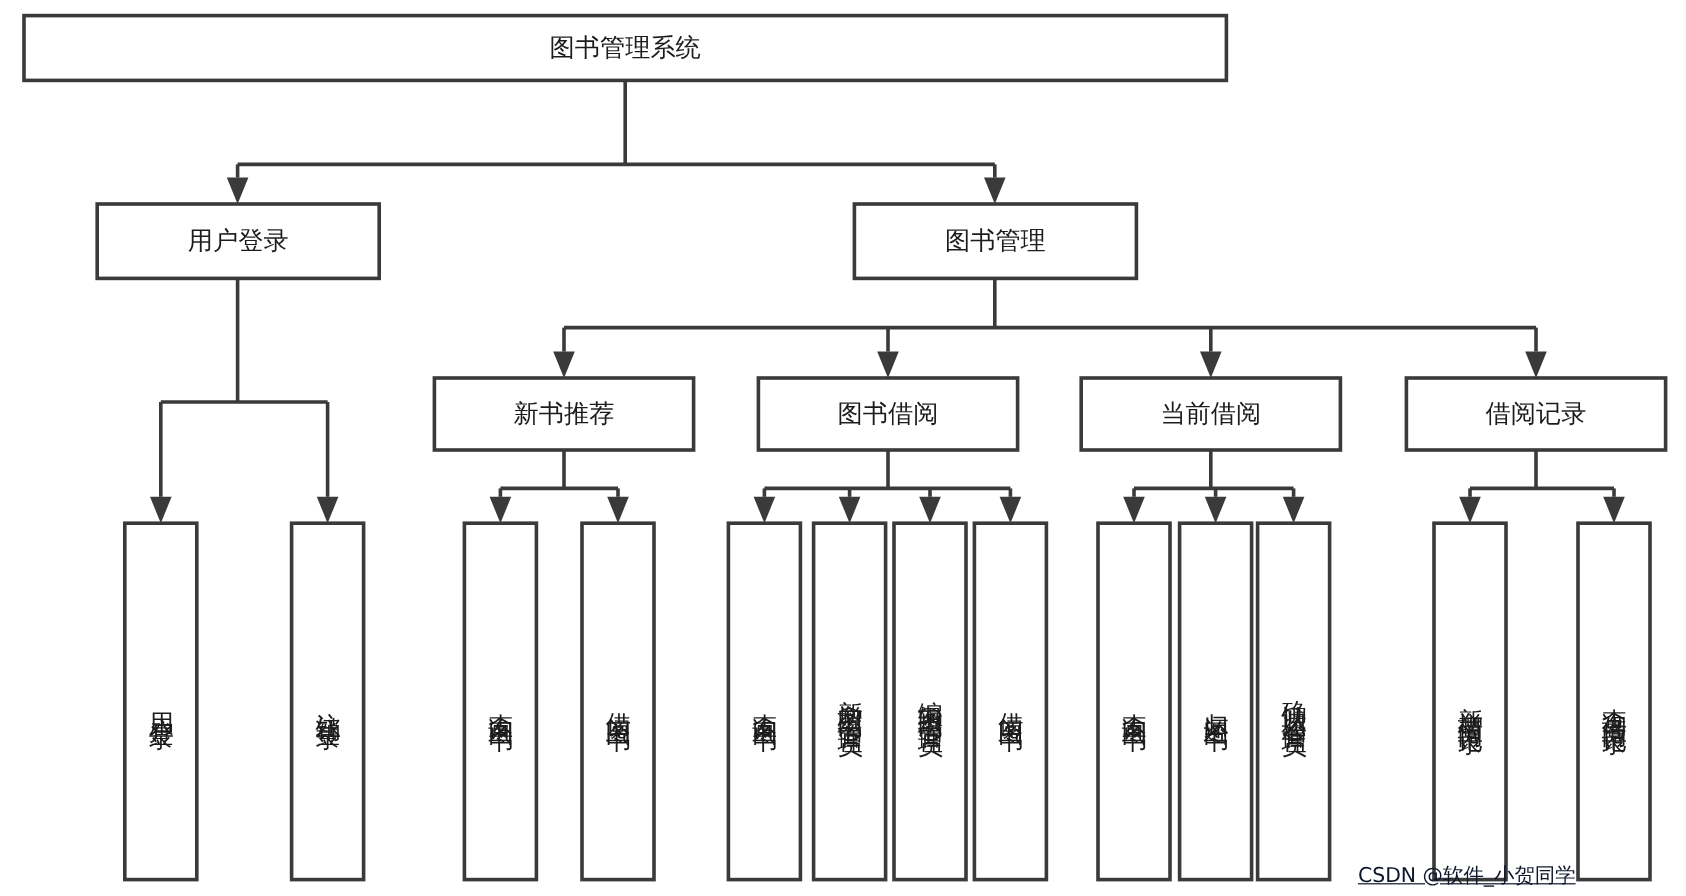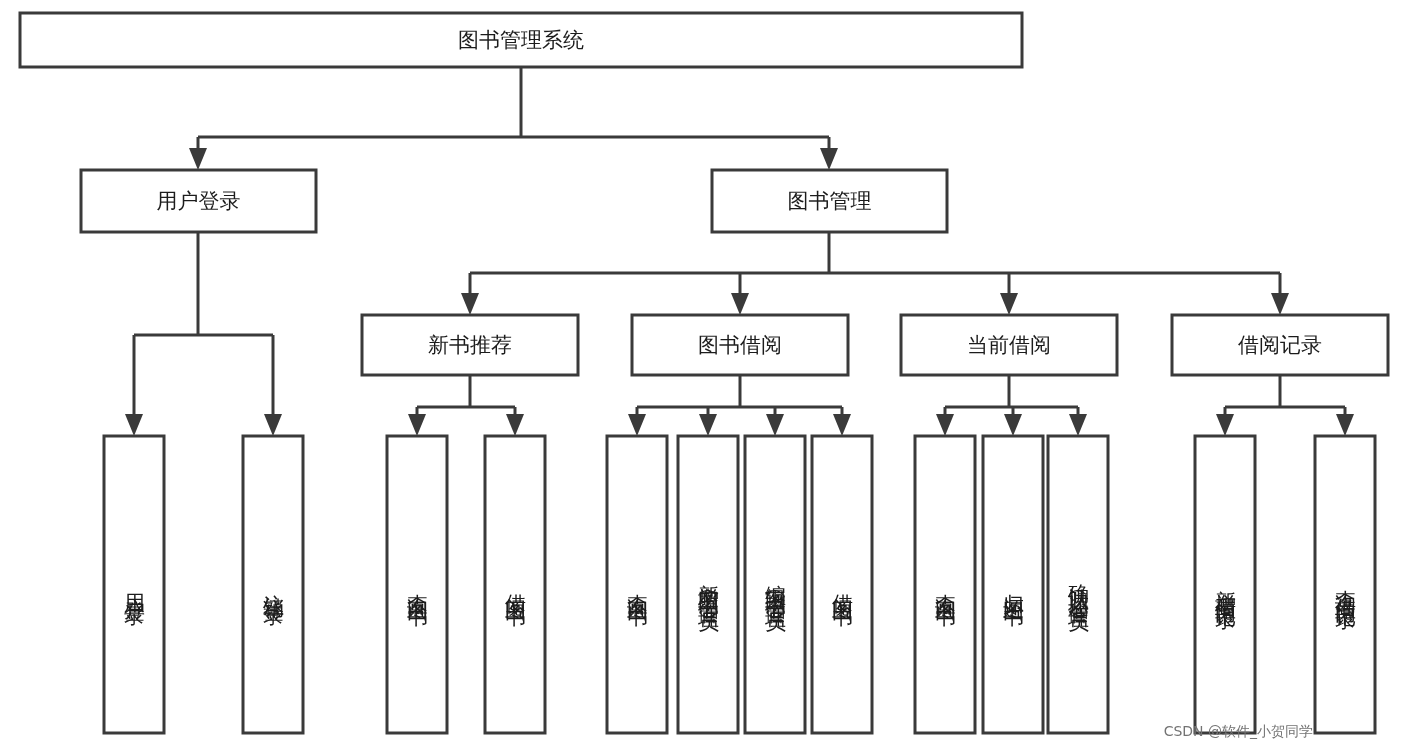--- a/index.html
+++ b/index.html
@@ -64,23 +64,24 @@
     justify-content: center;
     text-align: center;
     white-space: nowrap;
     pointer-events: none;
   }
   .watermark {
     position: absolute;
     right: 8px;
     bottom: 6px;
     font-family: "DejaVu Sans", "Liberation Sans", sans-serif;
-    font-size: 14px;
-    color: #737373;
+    font-size: 17px;
+    color: #0f172a;
     white-space: nowrap;
+    text-decoration: underline;
   }
 </style>
 </head>
 <body>
 
 <div id="diagram-root">
   <svg id="diagram-canvas" viewBox="0 0 1405 747">
     <g id="connector-layer">
         <line x1="521" y1="67" x2="521" y2="137" class="connector"></line>
         <line x1="198" y1="137" x2="829" y2="137" class="connector"></line>

